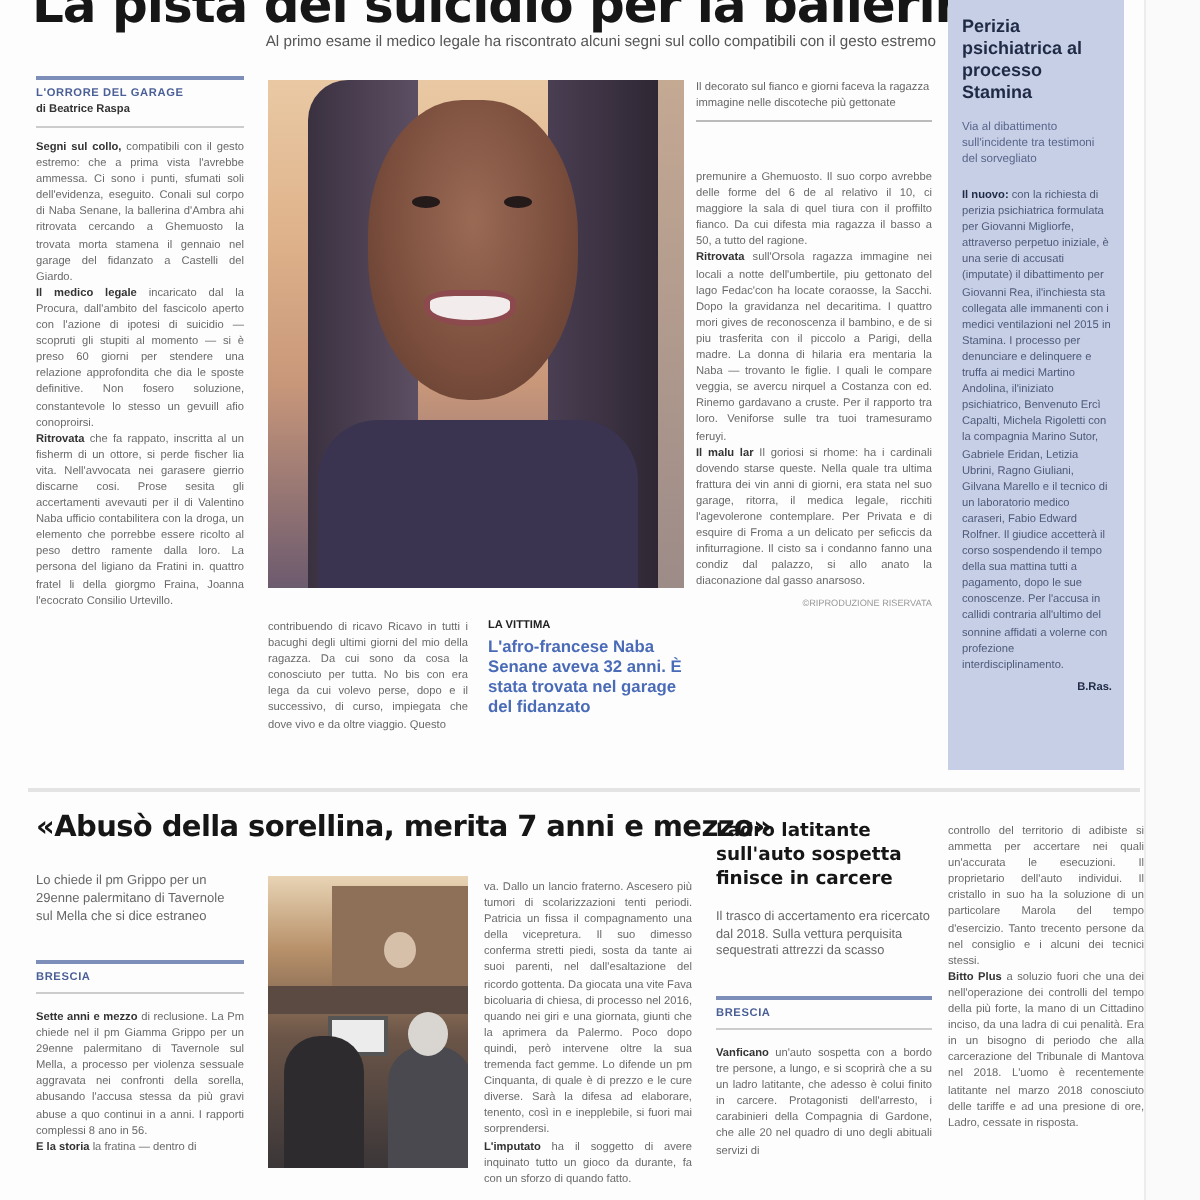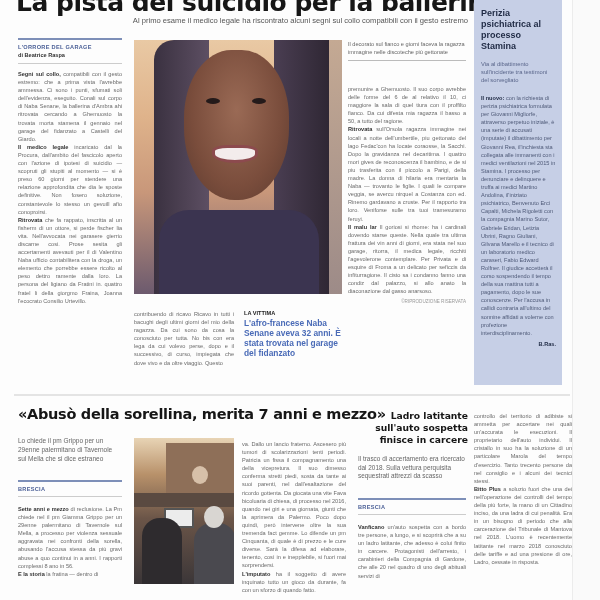--- a/index.html
+++ b/index.html
@@ -77,21 +77,21 @@
   .photo-court .panel { position: absolute; left: 32px; top: 5px; width: 68px; height: 50px; background: #8e6f58; }
   .photo-court .judge { position: absolute; left: 58px; top: 28px; width: 16px; height: 18px; background: #d7c0a9; border-radius: 50%; }
   .photo-court .bench { position: absolute; left: 0; top: 55px; width: 100px; height: 14px; background: #5a4a41; }
   .photo-court .p1 { position: absolute; left: 8px; top: 80px; width: 40px; height: 70px; background: #2e2b2e; border-radius: 18px 18px 0 0; }
   .photo-court .p2 { position: absolute; left: 60px; top: 85px; width: 42px; height: 70px; background: #4a494f; border-radius: 18px 18px 0 0; }
   .photo-court .h2 { position: absolute; left: 70px; top: 68px; width: 20px; height: 22px; background: #d9d6d2; border-radius: 50%; }
   .photo-court .screen { position: absolute; left: 30px; top: 70px; width: 30px; height: 20px; background: #ececec; border: 2px solid #555; }
 
   .bottom-mid { position: absolute; left: 242px; top: 440px; width: 104px; }
 
-  .ladro-headline { position: absolute; left: 358px; top: 410px; width: 110px; font-family: "DejaVu Sans", sans-serif; font-weight: bold; font-size: 9.2px; line-height: 12px; color: #161616; text-align: right; }
+  .ladro-headline { position: absolute; left: 358px; top: 410px; width: 110px; font-family: "DejaVu Sans", sans-serif; font-weight: bold; font-size: 9.2px; line-height: 12px; color: #161616; }
   .ladro-sub { position: absolute; left: 358px; top: 455px; width: 108px; font-size: 6.4px; line-height: 8.5px; color: #666; }
   .ladro-body { position: absolute; left: 358px; top: 498px; width: 108px; }
   .ladro-body .kicker-wrap { padding-top: 4px; border-top: 2px solid #7d8fb8; padding-bottom: 4px; border-bottom: 1px solid #ccc; margin-bottom: 8px; }
 
   .bottom-right { position: absolute; left: 474px; top: 412px; width: 98px; }
 
   .right-margin { position: absolute; left: 572px; top: 0; width: 28px; height: 600px; background: #fafafa; border-left: 1px solid #ececec; }
 </style>
 </head>
 <body>

